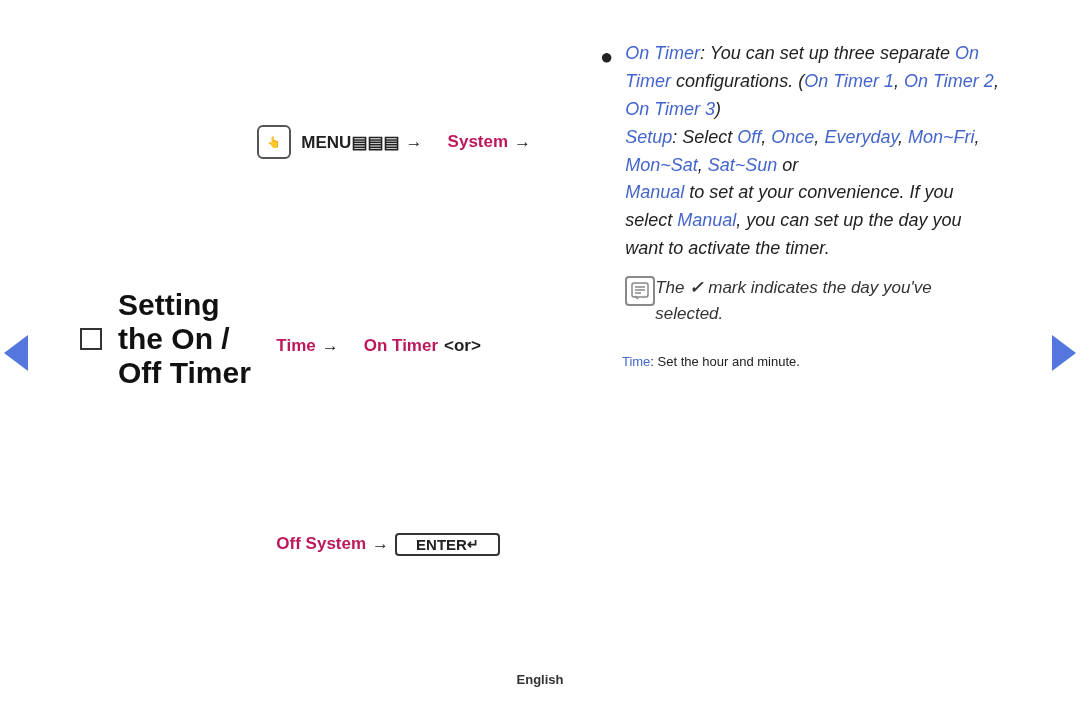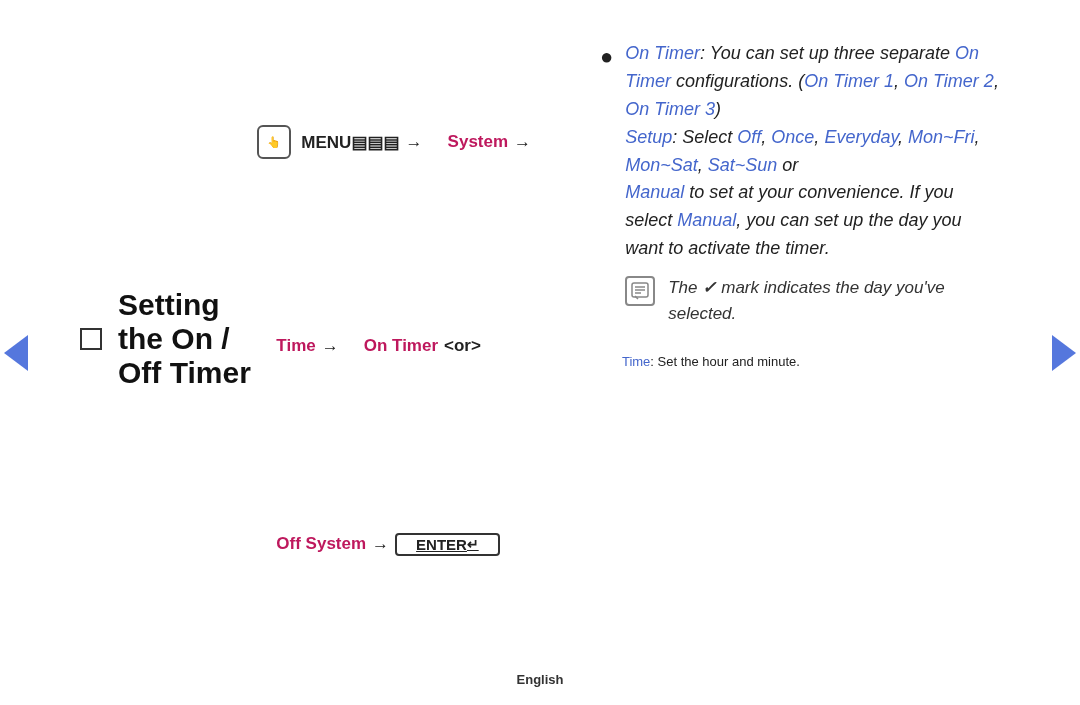--- a/index.html
+++ b/index.html
@@ -77,21 +77,20 @@
     .menu-bold { font-weight: bold; color: #222; }
 
     .enter-icon {
       display: inline-flex;
       align-items: center;
       border: 2px solid #333;
       border-radius: 4px;
       padding: 1px 19px;
       font-size: 15px;
       font-weight: bold;
-      text-decoration: underline;
     }
 
     .content {
       margin-left: 10px;
     }
 
     .bullet-item {
       display: flex;
       align-items: flex-start;
       gap: 12px;
@@ -108,21 +107,21 @@
     .bullet-content {
       line-height: 1.55;
       font-size: 18px;
       font-style: italic;
     }
 
     .blue { color: #4466cc; }
     .note-row {
       display: flex;
       align-items: flex-start;
-      gap: 13px;
+      gap: 0;
       margin: 12px 0 12px 0;
     }
 
     .note-icon {
       width: 30px;
       height: 30px;
       border: 2px solid #888;
       border-radius: 4px;
       display: flex;
       align-items: center;

